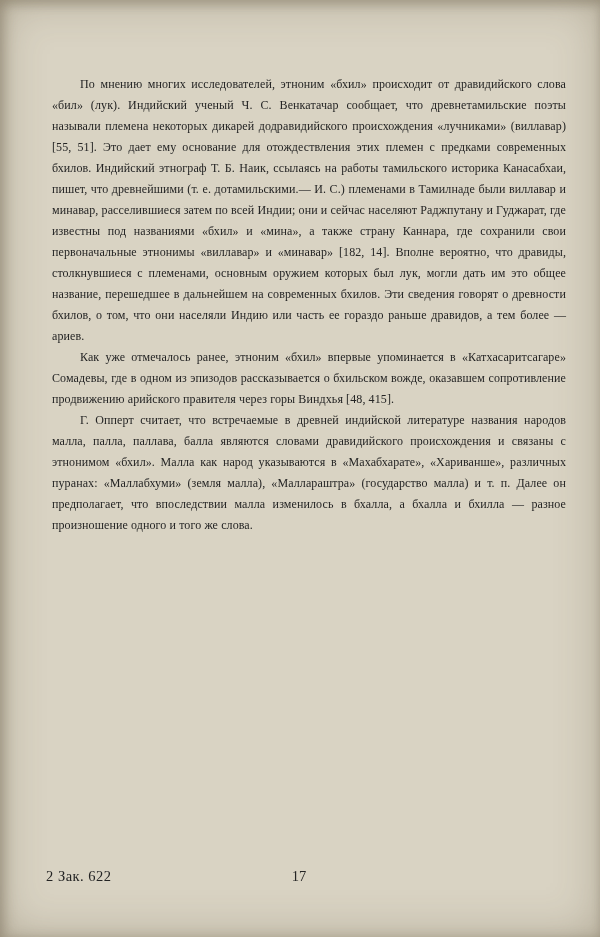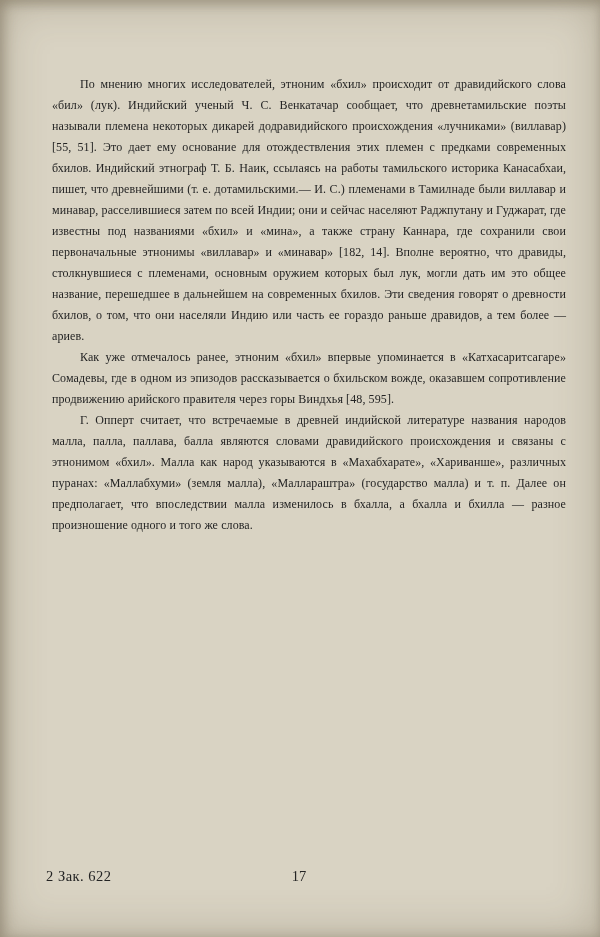--- a/index.html
+++ b/index.html
@@ -66,20 +66,20 @@
     top: 0;
     text-align: center;
   }
 </style>
 </head>
 <body>
 
 <div class="page">
   <div class="text-block">
     <p>По мнению многих исследователей, этноним «бхил» происходит от дравидийского слова «бил» (лук). Индийский ученый Ч. С. Венкатачар сообщает, что древнетамильские поэты называли племена некоторых дикарей додравидийского происхождения «лучниками» (виллавар) [55, 51]. Это дает ему основание для отождествления этих племен с предками современных бхилов. Индийский этнограф Т. Б. Наик, ссылаясь на работы тамильского историка Канасабхаи, пишет, что древнейшими (т. е. дотамильскими.— И. С.) племенами в Тамилнаде были виллавар и минавар, расселившиеся затем по всей Индии; они и сейчас населяют Раджпутану и Гуджарат, где известны под названиями «бхил» и «мина», а также страну Каннара, где сохранили свои первоначальные этнонимы «виллавар» и «минавар» [182, 14]. Вполне вероятно, что дравиды, столкнувшиеся с племенами, основным оружием которых был лук, могли дать им это общее название, перешедшее в дальнейшем на современных бхилов. Эти сведения говорят о древности бхилов, о том, что они населяли Индию или часть ее гораздо раньше дравидов, а тем более — ариев.</p>
-    <p>Как уже отмечалось ранее, этноним «бхил» впервые упоминается в «Катхасаритсагаре» Сомадевы, где в одном из эпизодов рассказывается о бхильском вожде, оказавшем сопротивление продвижению арийского правителя через горы Виндхья [48, 595].</p>
+    <p>Как уже отмечалось ранее, этноним «бхил» впервые упоминается в «Катхасаритсагаре» Сомадевы, где в одном из эпизодов рассказывается о бхильском вожде, оказавшем сопротивление продвижению арийского правителя через горы Виндхья [48, 415].</p>
     <p>Г. Опперт считает, что встречаемые в древней индийской литературе названия народов малла, палла, паллава, балла являются словами дравидийского происхождения и связаны с этнонимом «бхил». Малла как народ указываются в «Махабхарате», «Хариванше», различных пуранах: «Маллабхуми» (земля малла), «Маллараштра» (государство малла) и т. п. Далее он предполагает, что впоследствии малла изменилось в бхалла, а бхалла и бхилла — разное произношение одного и того же слова.</p>
   </div>
   <div class="footer">
     <span class="sig">2 Зак. 622</span>
     <span class="pageno">17</span>
   </div>
 </div>
 
 </body></html>

